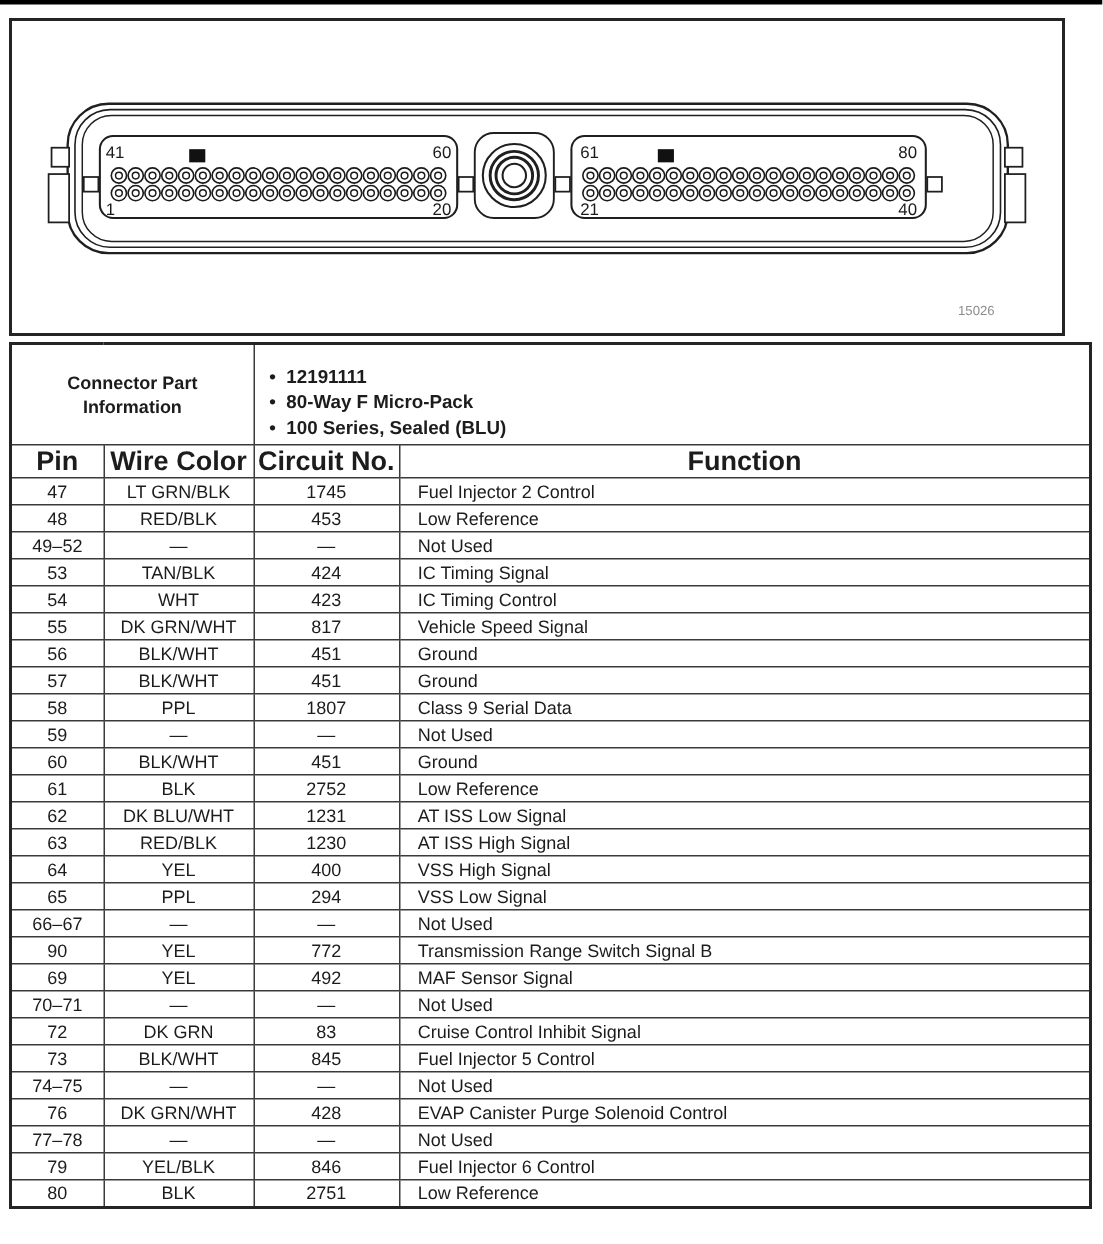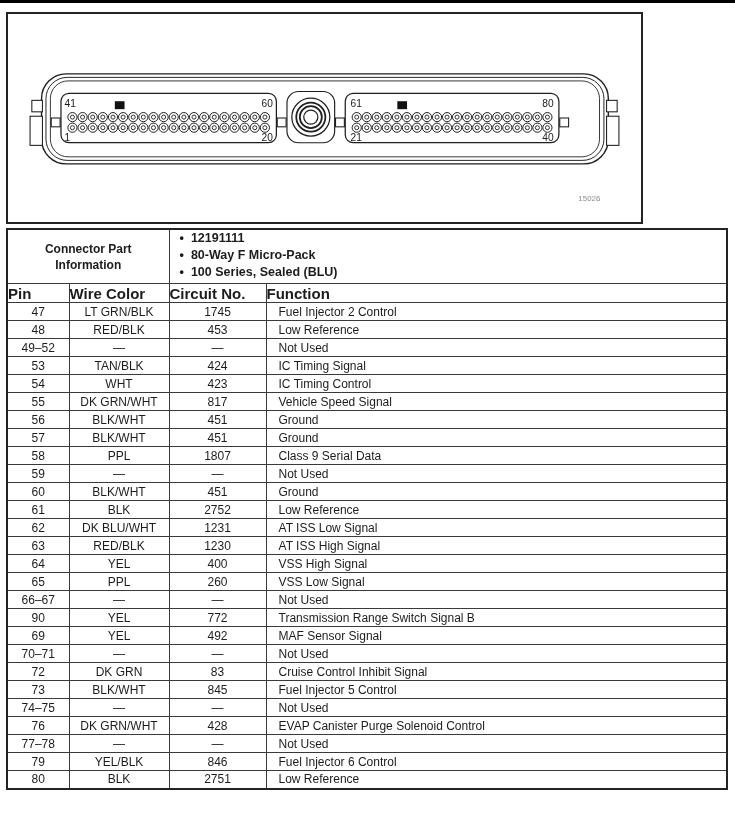--- a/index.html
+++ b/index.html
@@ -4,45 +4,45 @@
 <style>
   * { box-sizing: border-box; }
   html, body { margin: 0; padding: 0; }
   body {
     width: 735px; height: 829px; position: relative;
     background: #ffffff; color: #1c1c1c;
     font-family: "Liberation Sans", sans-serif;
   }
   .top-rule { position: absolute; left: 0; top: 0; width: 735px; height: 3px; background: #000; }
   .figure-box {
-    position: absolute; left: 6px; top: 12px; width: 637px; height: 212px;
+    position: absolute; left: 6px; top: 12px; width: 704px; height: 212px;
     border: 2px solid #242424; background: #fff;
   }
   .figure-box svg { display: block; width: 100%; height: 100%; }
   .svg-label { font: 11.5px "Liberation Sans", sans-serif; fill: #1a1a1a; }
   .fig-code { font: 9px "Liberation Sans", sans-serif; fill: #8d8d8d; }
 
   table.pinout {
     position: absolute; left: 6px; top: 228px; width: 722px;
     border-collapse: collapse; border: 2px solid #242424; table-layout: fixed;
     background: #fff;
   }
   .pinout td, .pinout th {
     border: 1px solid #3a3a3a; font-size: 12px;
     overflow: hidden; white-space: nowrap; padding: 0;
   }
   td.info-title {
     text-align: center; font-weight: bold; font-size: 12px;
     height: 54px; line-height: 16px; padding: 0 20px; white-space: normal;
     vertical-align: middle;
   }
-  td.info-bullets { height: 54px; vertical-align: middle; padding: 0 0 2px 10px; }
+  td.info-bullets { height: 54px; vertical-align: middle; padding: 13px 0 2px 10px; }
   .bullet { font-weight: bold; font-size: 12.5px; line-height: 17px; }
   .bullet .dot { margin-right: 7px; }
-  .pinout th { font-weight: bold; font-size: 15px; height: 19px; text-align: left; }
+  .pinout th { font-weight: bold; font-size: 18px; height: 19px; text-align: center; }
   .pinout td.c-center { text-align: center; height: 18px; }
   .pinout td.c-left { text-align: left; padding-left: 12px; height: 18px; }
 </style>
 </head>
 <body>
 
 <div class="top-rule"></div>
 
 <div class="figure-box">
   <svg viewBox="0 0 717 208">
@@ -369,21 +369,21 @@
       </tr>
       <tr>
         <td class="c-center">64</td>
         <td class="c-center">YEL</td>
         <td class="c-center">400</td>
         <td class="c-left">VSS High Signal</td>
       </tr>
       <tr>
         <td class="c-center">65</td>
         <td class="c-center">PPL</td>
-        <td class="c-center">260</td>
+        <td class="c-center">294</td>
         <td class="c-left">VSS Low Signal</td>
       </tr>
       <tr>
         <td class="c-center">66–67</td>
         <td class="c-center">—</td>
         <td class="c-center">—</td>
         <td class="c-left">Not Used</td>
       </tr>
       <tr>
         <td class="c-center">90</td>

